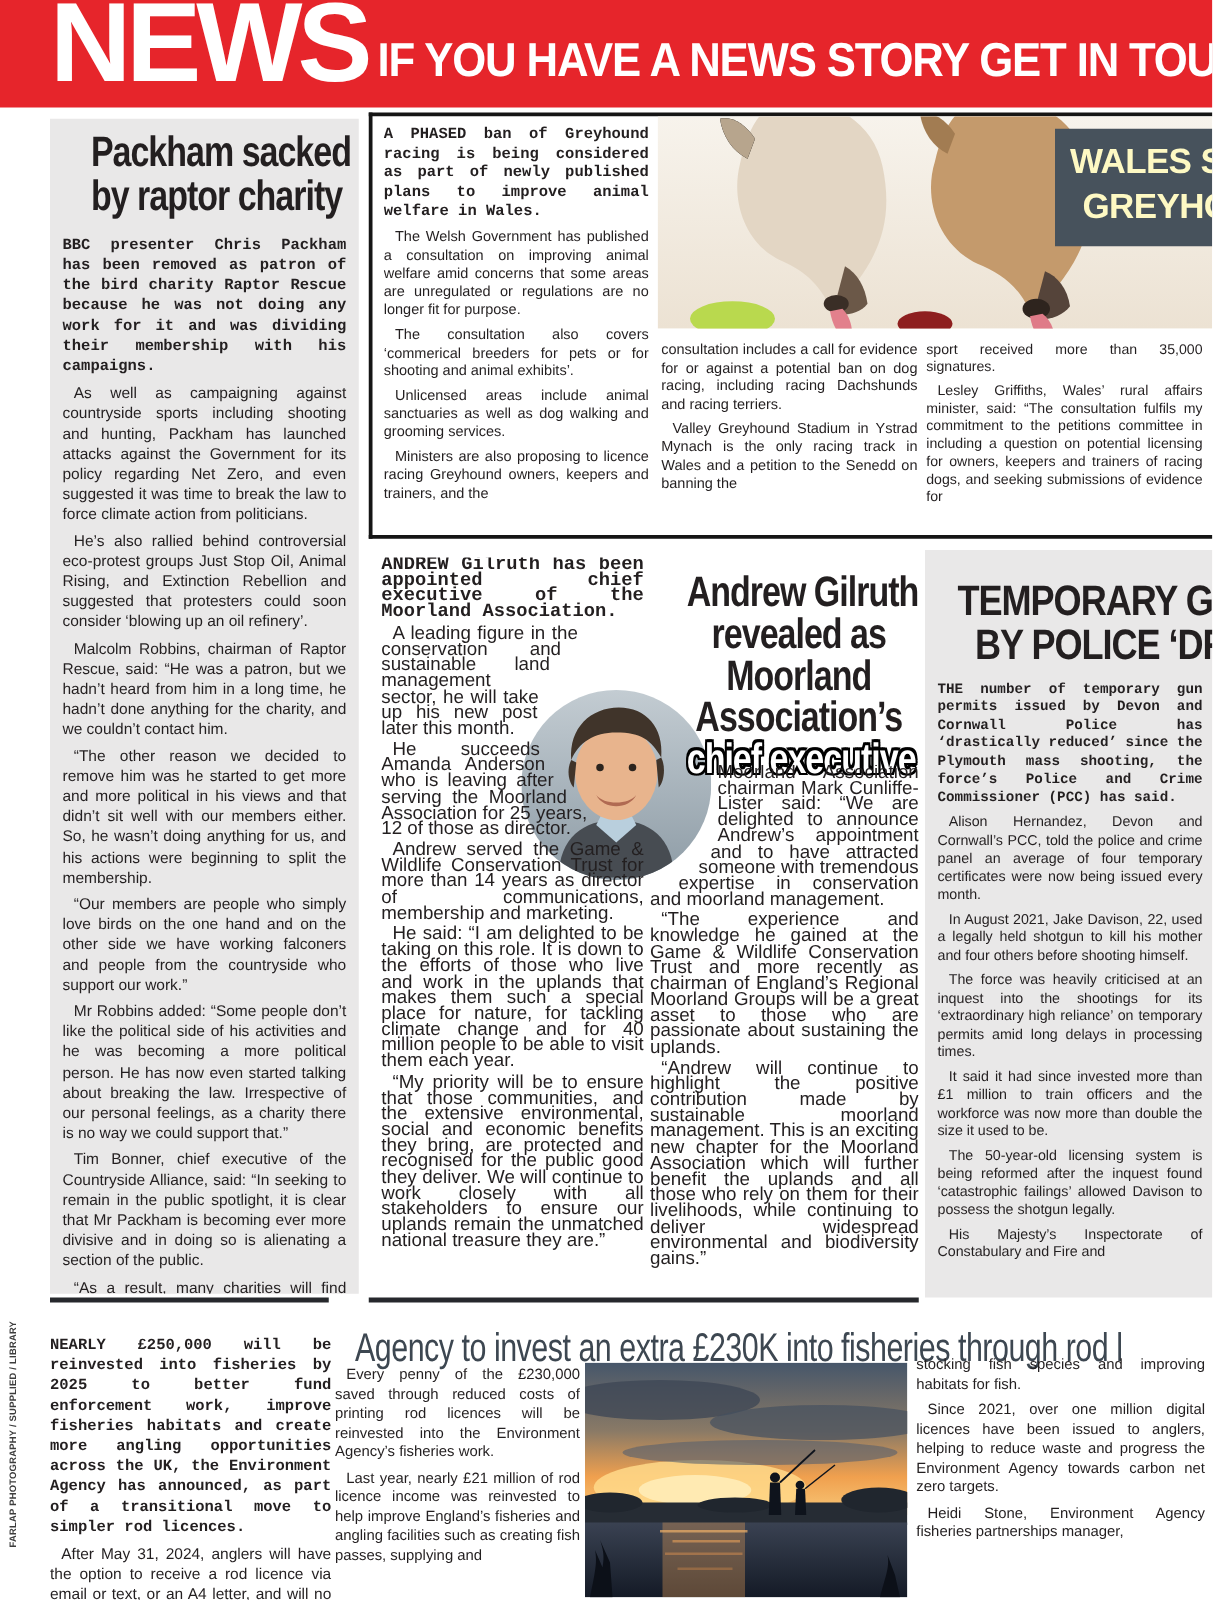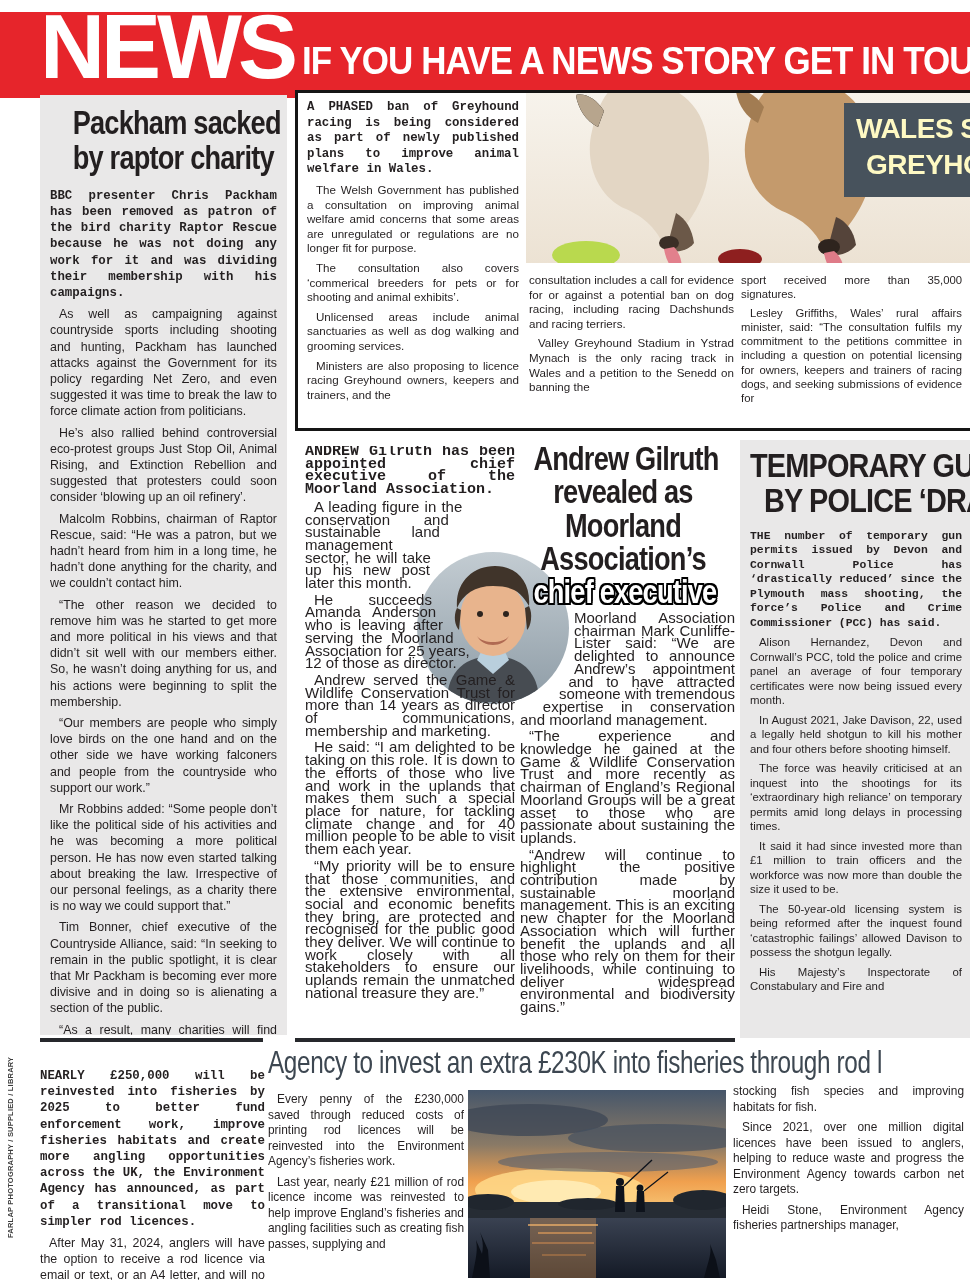--- a/index.html
+++ b/index.html
@@ -1,31 +1,31 @@
 <!DOCTYPE html>
 <html><head>
 <meta charset="utf-8">
 <style>
   html,body { margin:0; padding:0; background:#fff; }
   .page { position:relative; width:970px; height:1280px; background:#fff; overflow:hidden;
           font-family:"Liberation Sans", sans-serif; color:#231f20; }
 
   
-  .banner { position:absolute; left:0; top:12px; width:970px; height:86px; background:#e6252b; }
+  .banner { position:absolute; left:0; top:0; width:970px; height:86px; background:#e6252b; }
   .banner-title { position:absolute; left:40px; top:-10px; font-size:90px; font-weight:bold;
                   color:#fff; letter-spacing:-4px; line-height:1; }
   .banner-tagline { position:absolute; left:302px; top:30px; font-size:38px; font-weight:bold;
                     color:#fff; white-space:nowrap; letter-spacing:-1px; line-height:1;
                     transform:scaleX(0.92); transform-origin:left center; }
 
   
   .bt { font-size:12.4px; line-height:16.2px; text-align:justify; margin:0 0 5px 0; }
   .ind { text-indent:9px; }
   .lead { font-weight:bold;font-family:Liberation Mono, monospace; }
-  h1,h2 { margin:0; }
+  h1,h2 { margin:16px; }
 
   
   .packham { position:absolute; left:40px; top:95px; width:247px; height:940px;
              background:#e9e8e8; padding:8px 10px; box-sizing:border-box; overflow:hidden; }
   .packham-headline { text-align:center; font-weight:bold; letter-spacing:-1px;
                       font-size:34px; line-height:1.04; margin:2px 0 12px 0; }
   .packham-headline .hl-line { display:block; transform:scaleX(0.8); transform-origin:center; white-space:nowrap; }
 
   
   .gh-box { position:absolute; left:295px; top:90px; width:675px; height:341px;

